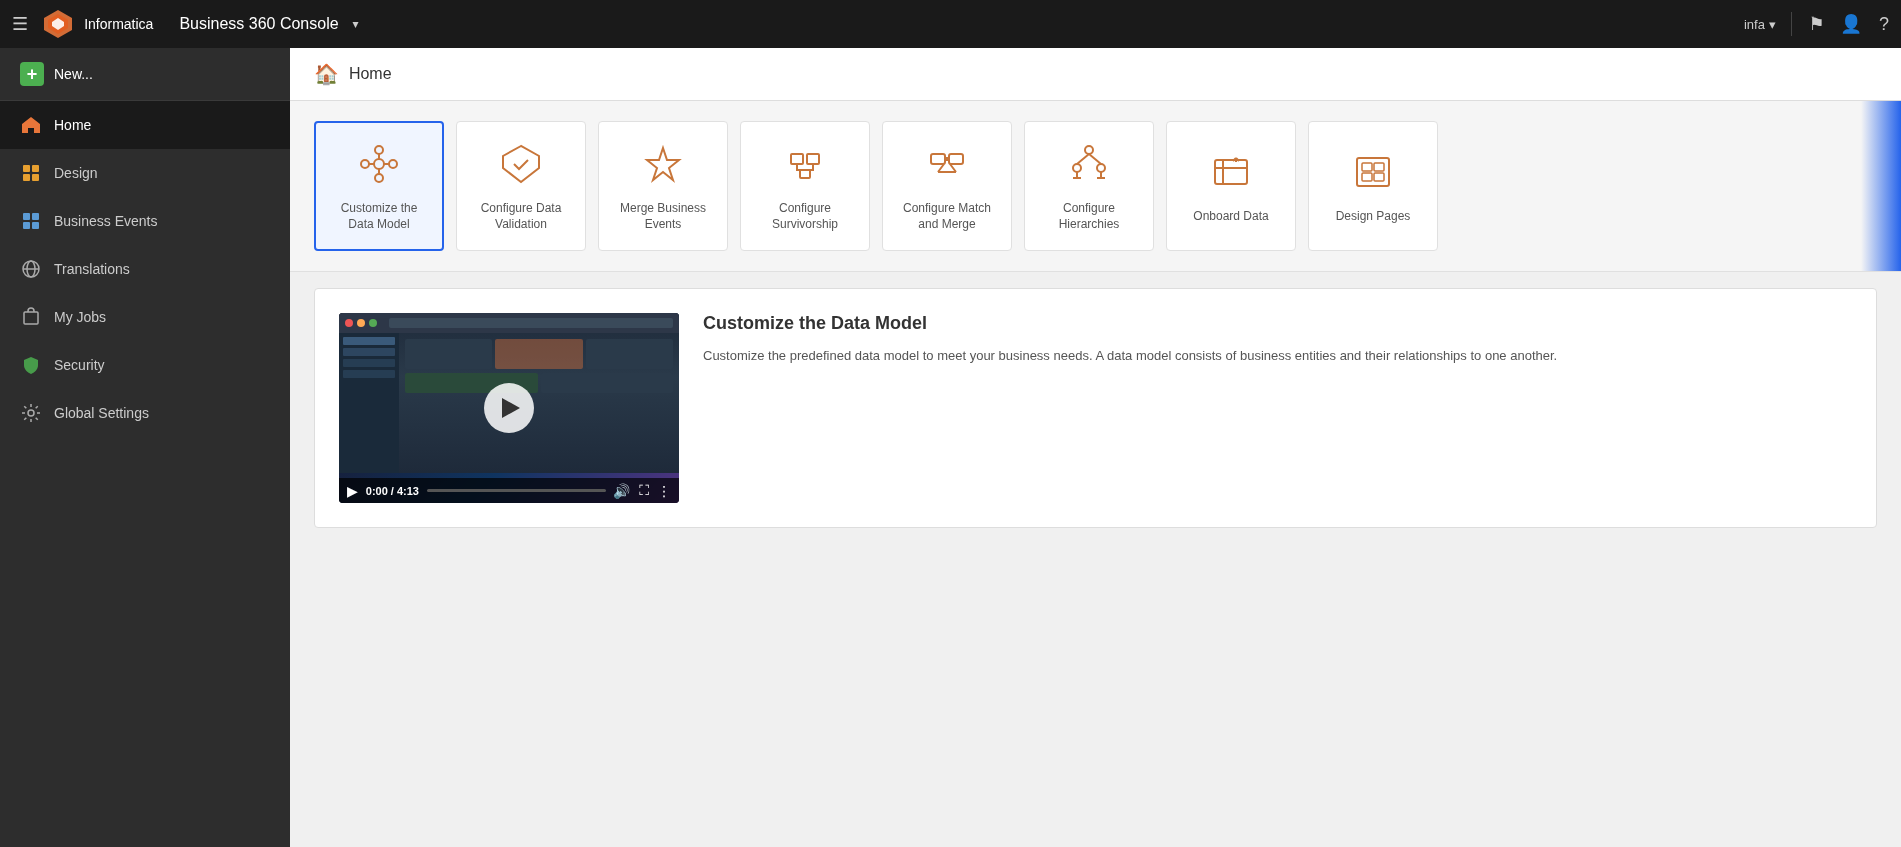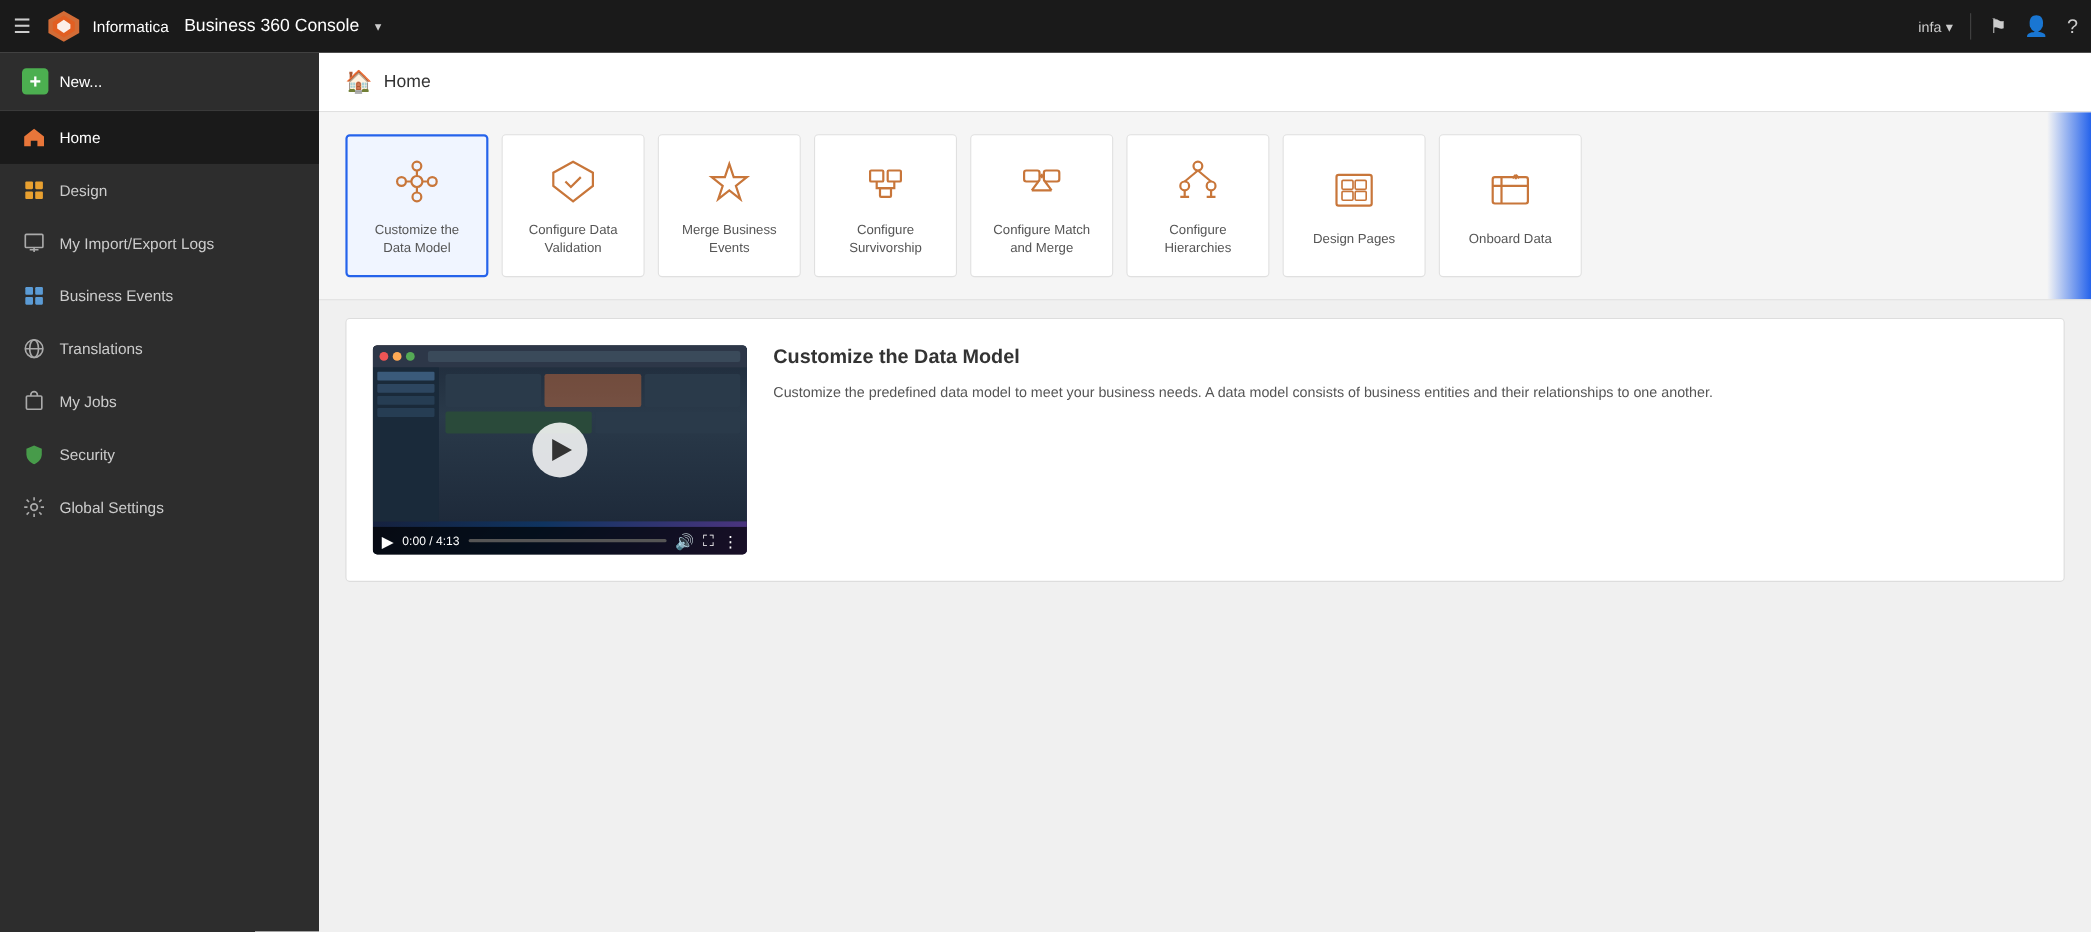--- a/index.html
+++ b/index.html
@@ -10,21 +10,21 @@
       background: #1a1a1a;
       height: 48px;
       display: flex;
       align-items: center;
       padding: 0 12px;
       flex-shrink: 0;
       gap: 10px;
     }
     .topbar-hamburger { color: #ccc; font-size: 18px; cursor: pointer; margin-right: 4px; }
     .topbar-logo { width: 32px; height: 32px; }
-    .topbar-brand { color: #fff; font-size: 14px; font-weight: normal; margin-right: 4px; }
+    .topbar-brand { color: #fff; font-size: 14px; font-weight: normal; margin-right: 16px; }
     .topbar-app { color: #fff; font-size: 16px; }
     .topbar-caret { color: #ccc; font-size: 12px; margin-left: 4px; cursor: pointer; }
     .topbar-right { margin-left: auto; display: flex; align-items: center; gap: 16px; }
     .topbar-user { color: #ccc; font-size: 13px; cursor: pointer; display: flex; align-items: center; gap: 4px; }
     .topbar-icon { color: #ccc; font-size: 18px; cursor: pointer; }
     .topbar-divider { width: 1px; height: 24px; background: #444; }
 
     
     .layout { display: flex; flex: 1; overflow: hidden; }
 
@@ -184,21 +184,21 @@
     .video-controls {
       position: absolute;
       bottom: 0; left: 0; right: 0;
       background: rgba(0,0,0,0.7);
       padding: 4px 8px;
       display: flex;
       align-items: center;
       gap: 8px;
     }
     .video-ctrl-btn { color: #fff; font-size: 14px; cursor: pointer; }
-    .video-time { color: #fff; font-size: 11px; }
+    .video-time { color: #fff; font-size: 11px; font-weight: bold; }
     .video-progress {
       flex: 1;
       height: 3px;
       background: #555;
       border-radius: 2px;
       position: relative;
     }
     .video-progress-fill {
       height: 100%;
       width: 0%;
@@ -257,29 +257,20 @@
         <svg width="22" height="22" viewBox="0 0 22 22" fill="none">
           <rect x="3" y="3" width="7" height="7" rx="1" fill="#e8a030"></rect>
           <rect x="12" y="3" width="7" height="7" rx="1" fill="#e8a030"></rect>
           <rect x="3" y="12" width="7" height="7" rx="1" fill="#e8a030"></rect>
           <rect x="12" y="12" width="7" height="7" rx="1" fill="#e8a030"></rect>
         </svg>
       </div>
       <span>Design</span>
     </div>
 
-    <div class="sidebar-item">
-      <div class="sidebar-item-icon">
-        <svg width="22" height="22" viewBox="0 0 22 22" fill="none">
-          <rect x="3" y="3" width="16" height="12" rx="1" stroke="#aaa" stroke-width="1.5" fill="none"></rect>
-          <path d="M7 17h8M11 15v4" stroke="#aaa" stroke-width="1.5"></path>
-        </svg>
-      </div>
-      <span>My Import/Export Logs</span>
-    </div>
 
     <div class="sidebar-item">
       <div class="sidebar-item-icon">
         <svg width="22" height="22" viewBox="0 0 22 22" fill="none">
           <rect x="3" y="3" width="7" height="7" rx="1" fill="#5b9bd5"></rect>
           <rect x="12" y="3" width="7" height="7" rx="1" fill="#5b9bd5"></rect>
           <rect x="3" y="12" width="7" height="7" rx="1" fill="#5b9bd5"></rect>
           <rect x="12" y="12" width="7" height="7" rx="1" fill="#5b9bd5"></rect>
         </svg>
       </div>
@@ -409,40 +400,40 @@
             <line x1="12" y1="32" x2="12" y2="38" stroke="#c8763a" stroke-width="2"></line>
             <line x1="36" y1="32" x2="36" y2="38" stroke="#c8763a" stroke-width="2"></line>
           </svg>
         </div>
         <div class="card-label">Configure Hierarchies</div>
       </div>
 
       <div class="card">
         <div class="card-icon">
           <svg width="48" height="48" viewBox="0 0 48 48" fill="none">
+            <rect x="8" y="12" width="32" height="24" rx="2" stroke="#c8763a" stroke-width="2" fill="none"></rect>
+            <line x1="8" y1="20" x2="40" y2="20" stroke="#c8763a" stroke-width="2"></line>
+            <line x1="16" y1="12" x2="16" y2="36" stroke="#c8763a" stroke-width="2"></line>
+            <path d="M29 14v-4M29 10l-3 3M29 10l3 3" stroke="#c8763a" stroke-width="2"></path>
+          </svg>
+        </div>
+        <div class="card-label">Onboard Data</div>
+      </div>
+
+      <div class="card">
+        <div class="card-icon">
+          <svg width="48" height="48" viewBox="0 0 48 48" fill="none">
             <rect x="8" y="10" width="32" height="28" rx="2" stroke="#c8763a" stroke-width="2" fill="none"></rect>
             <rect x="13" y="15" width="10" height="8" rx="1" stroke="#c8763a" stroke-width="1.5" fill="none"></rect>
             <rect x="25" y="15" width="10" height="8" rx="1" stroke="#c8763a" stroke-width="1.5" fill="none"></rect>
             <rect x="13" y="25" width="10" height="8" rx="1" stroke="#c8763a" stroke-width="1.5" fill="none"></rect>
             <rect x="25" y="25" width="10" height="8" rx="1" stroke="#c8763a" stroke-width="1.5" fill="none"></rect>
           </svg>
         </div>
         <div class="card-label">Design Pages</div>
-      </div>
-
-      <div class="card">
-        <div class="card-icon">
-          <svg width="48" height="48" viewBox="0 0 48 48" fill="none">
-            <rect x="8" y="12" width="32" height="24" rx="2" stroke="#c8763a" stroke-width="2" fill="none"></rect>
-            <line x1="8" y1="20" x2="40" y2="20" stroke="#c8763a" stroke-width="2"></line>
-            <line x1="16" y1="12" x2="16" y2="36" stroke="#c8763a" stroke-width="2"></line>
-            <path d="M29 14v-4M29 10l-3 3M29 10l3 3" stroke="#c8763a" stroke-width="2"></path>
-          </svg>
-        </div>
-        <div class="card-label">Onboard Data</div>
       </div>
 
     </div>
 
     <div class="detail-section">
 
       <div class="detail-video">
         <div class="video-thumbnail">
 
           <div style="position:absolute;top:0;left:0;right:0;bottom:30px;background:linear-gradient(180deg,#1e2a3a 0%,#2a3a4a 40%,#1e2a3a 100%);display:flex;flex-direction:column;">

